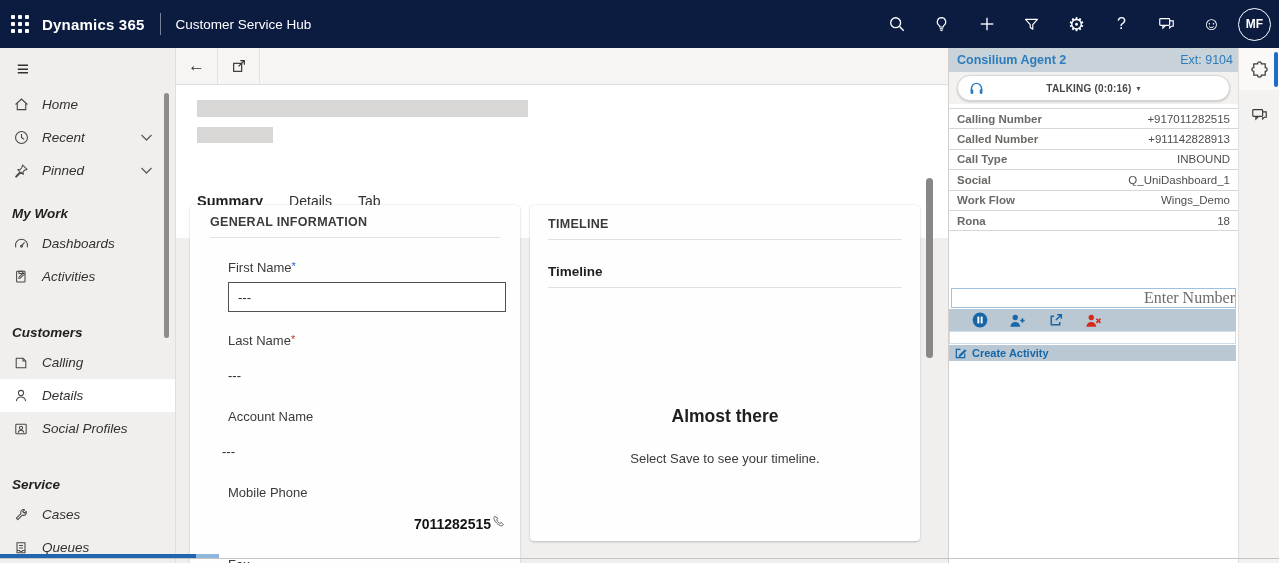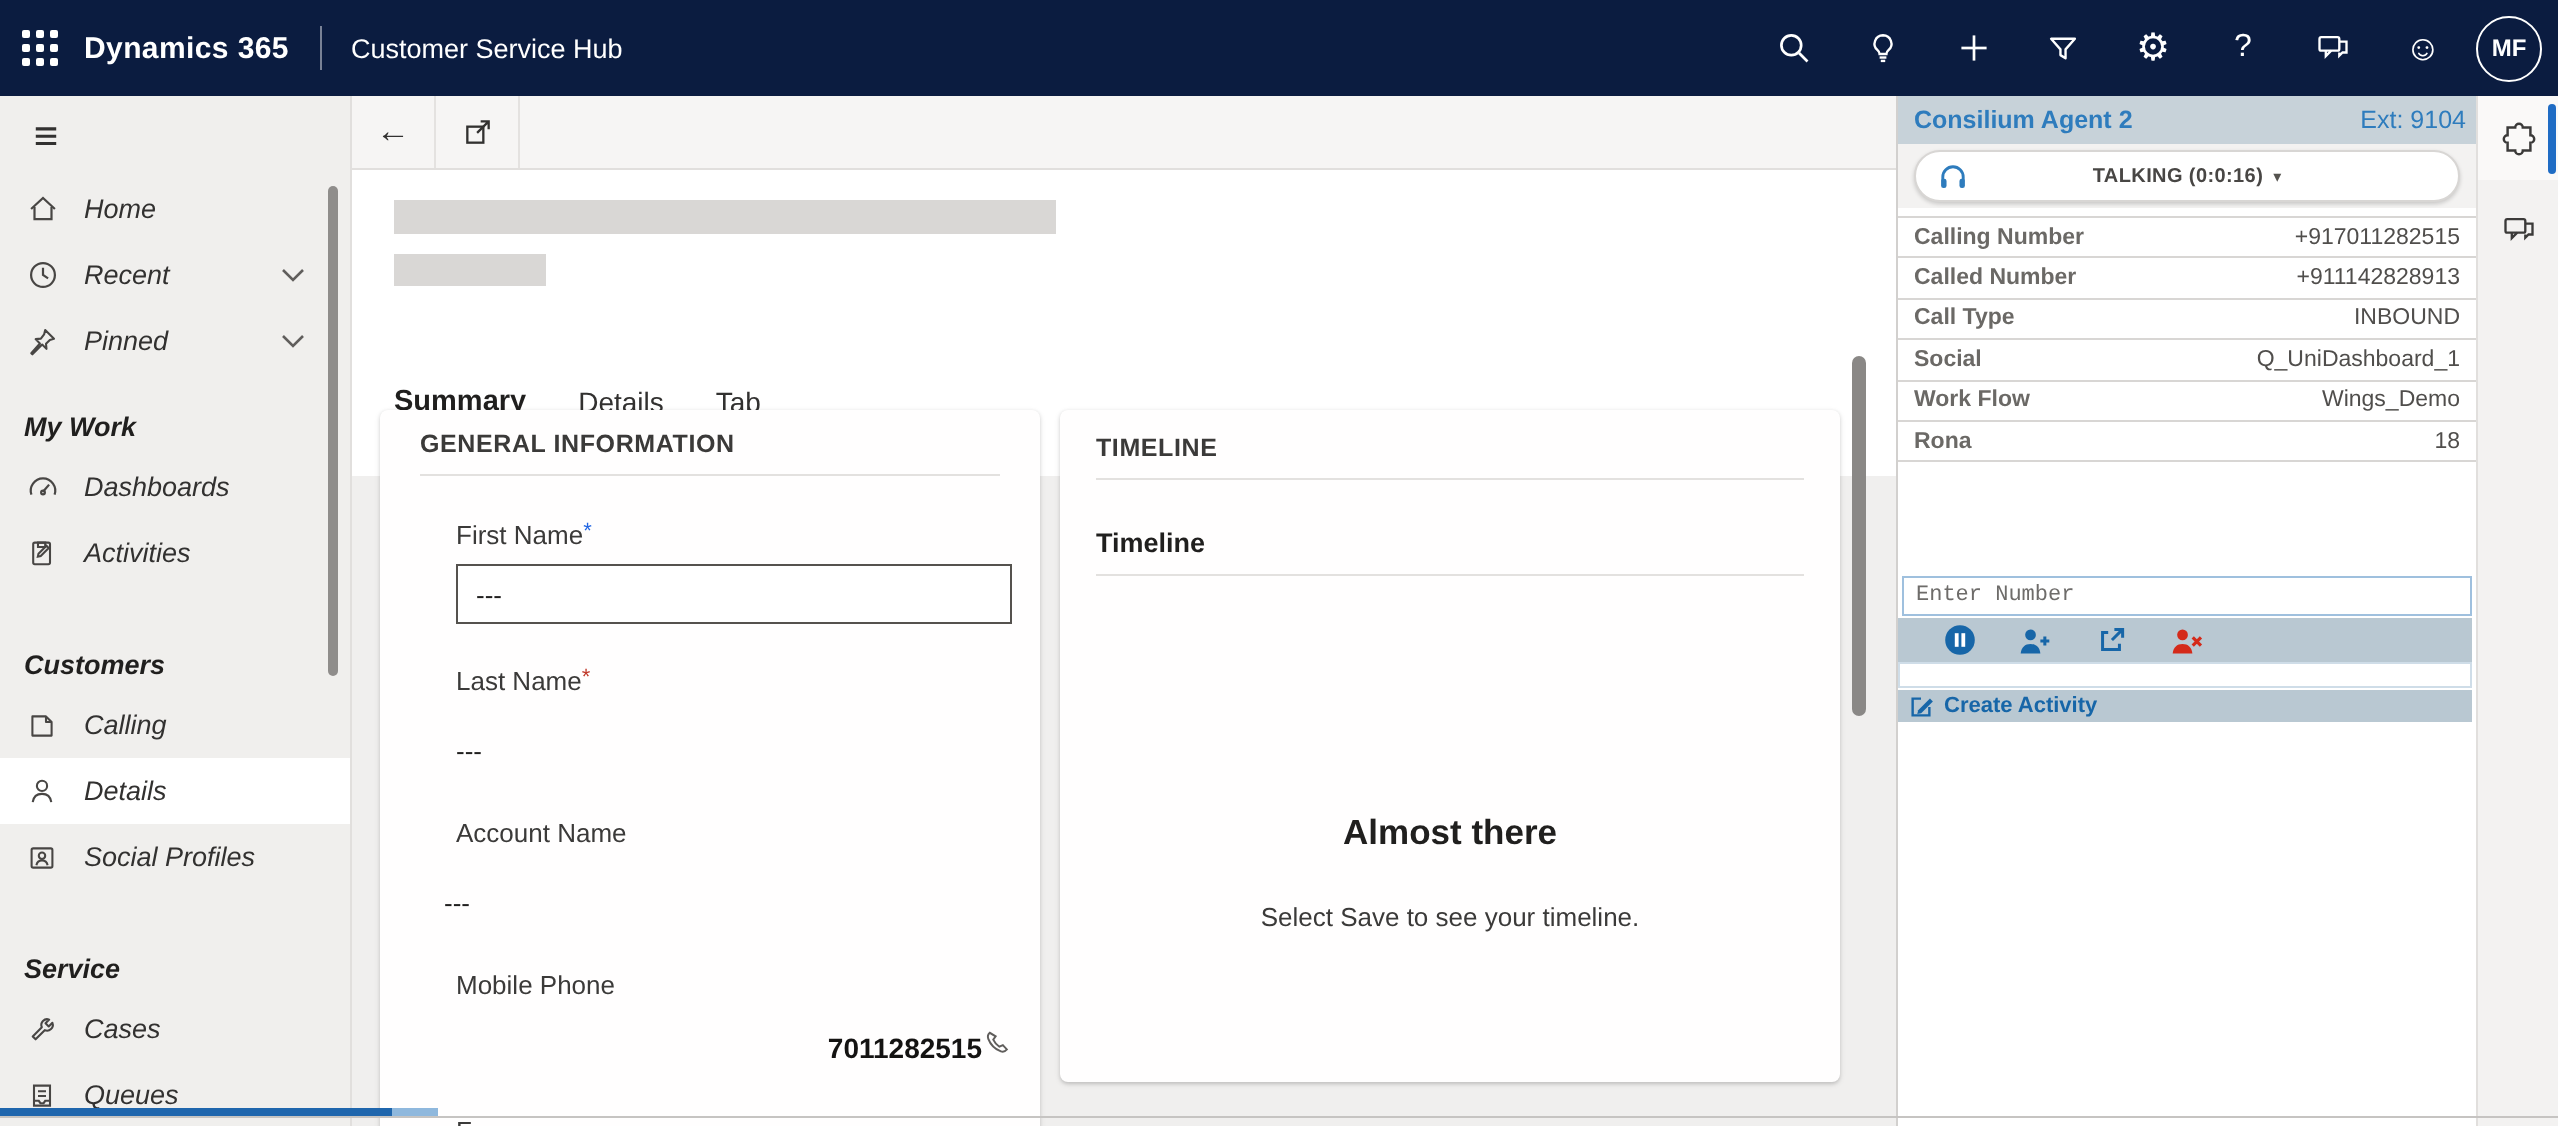--- a/index.html
+++ b/index.html
@@ -74,21 +74,21 @@
   #agent-ext { margin-left:auto; font-size:12.5px; color:#2e7cbd; }
   #pill-zone { height:32px; background:#f3f2f1; position:relative; }
   #status-pill { position:absolute; left:8px; right:8px; top:3px; height:26px; background:#fff; border:1px solid #d8d6d4; border-radius:13px; box-shadow:0 1px 2px rgba(0,0,0,.18); display:flex; align-items:center; justify-content:center; cursor:pointer; }
   #status-pill .headset { position:absolute; left:10px; top:4px; }
   #status-text { font-size:10px; font-weight:bold; color:#484644; letter-spacing:.2px; }
   #status-caret { font-size:8px; color:#55534f; margin-left:5px; }
   .det-row { height:20.4px; display:flex; align-items:center; padding:0 8px; border-bottom:1px solid #d8d6d4; }
   #details { border-top:1px solid #d8d6d4; margin-top:4px; }
   .det-label { font-size:11.5px; font-weight:bold; color:#6b6966; }
   .det-value { margin-left:auto; font-size:11.5px; color:#504e4c; }
-  #dial-input { position:absolute; left:2px; right:2px; top:240px; height:20px; border:1px solid #9fc0de; font-size:11px; color:#201f1e; padding-left:6px; font-family:Liberation Mono, monospace; }
+  #dial-input { position:absolute; left:2px; right:2px; top:240px; height:20px; border:1px solid #9fc0de; font-size:16px; color:#201f1e; padding-left:6px; font-family:Liberation Serif, serif;text-align:right; }
   #dial-input::placeholder { color:#6e6c6a; }
   #call-actions { position:absolute; left:0; right:2px; top:261px; height:22px; background:#b9c8d2; display:flex; align-items:center; padding-left:22px; gap:21px; }
   .act-btn { width:17px; height:17px; display:flex; align-items:center; justify-content:center; cursor:pointer; }
   #blank-strip { position:absolute; left:0; right:2px; top:283px; height:13px; background:#fff; border:1px solid #cfdde8; }
   #create-activity { position:absolute; left:0; right:2px; top:297px; height:16px; background:#b9c8d2; display:flex; align-items:center; padding-left:5px; gap:5px; cursor:pointer; }
   #create-activity span { font-size:11px; font-weight:bold; color:#1766a8; }
 
   
   #rail { position:absolute; left:1238px; top:48px; width:41px; bottom:0; background:#f3f2f1; border-left:1px solid #e1dfdd; }
   #rail-cell1 { position:absolute; left:0; top:0; width:100%; height:42px; background:#faf9f8; display:flex; align-items:center; justify-content:center; cursor:pointer; }

